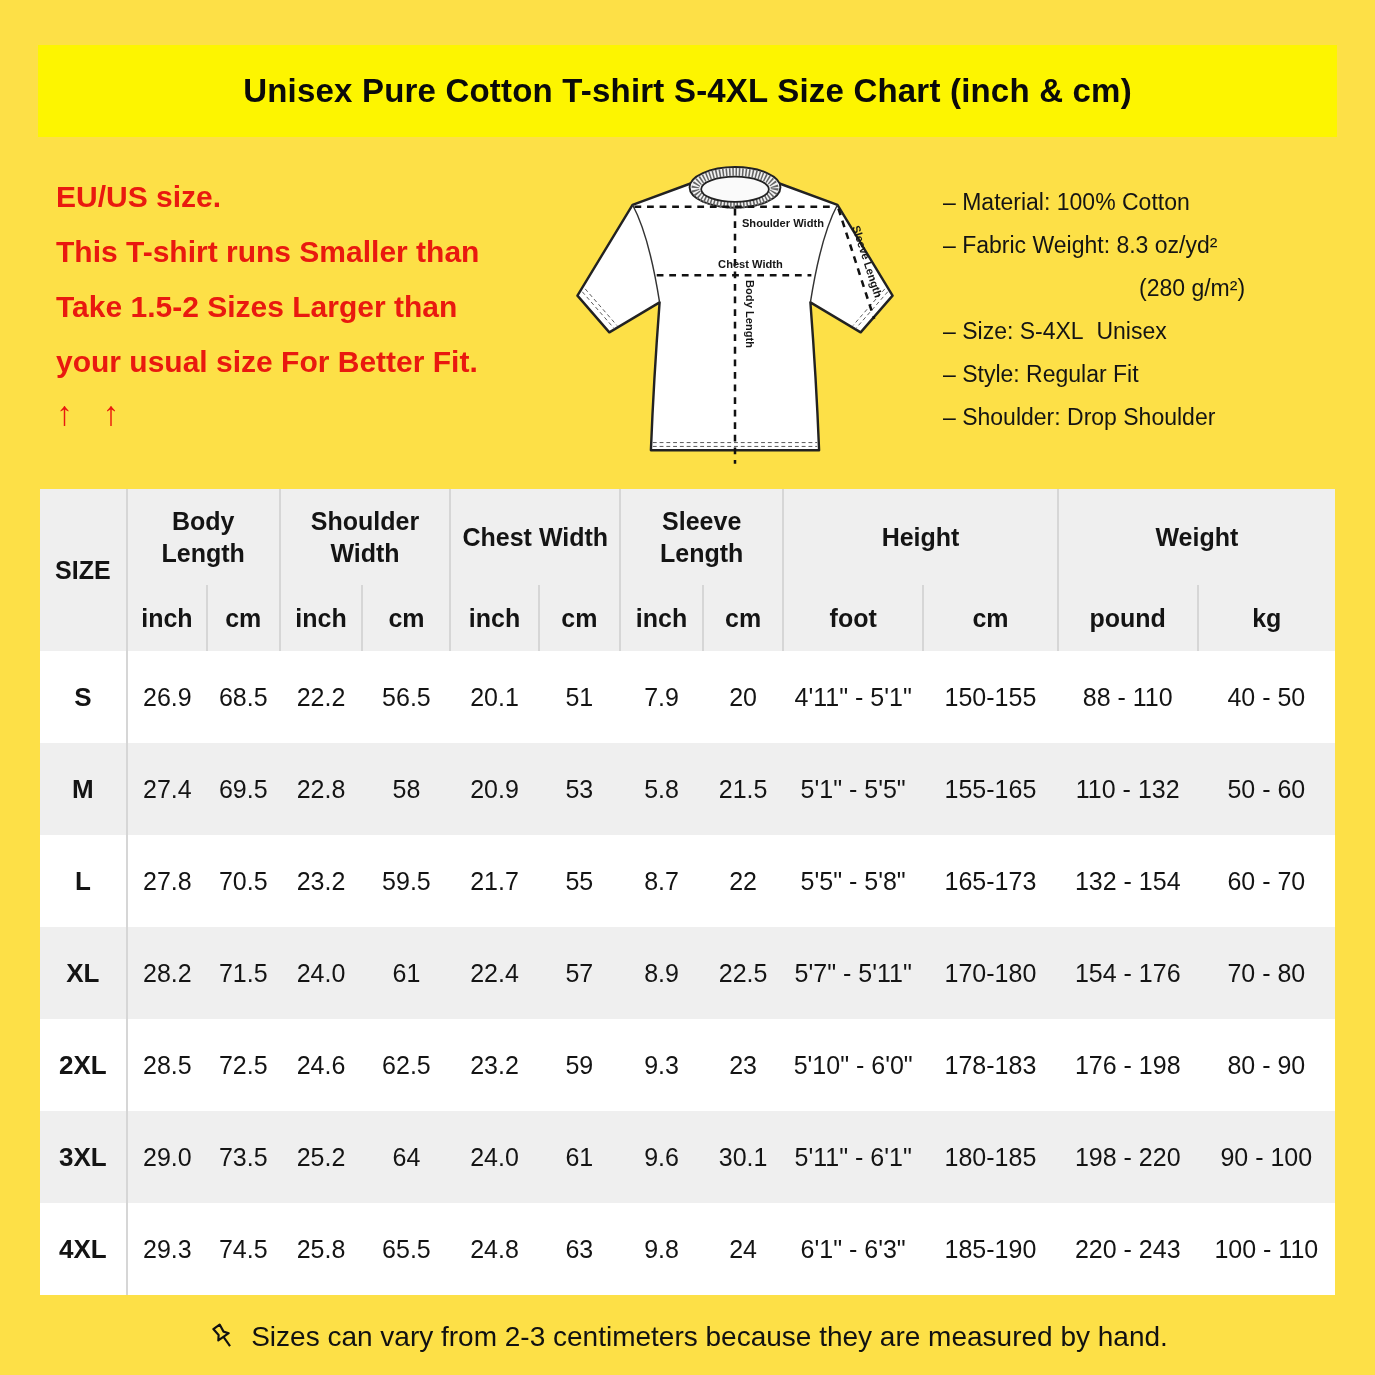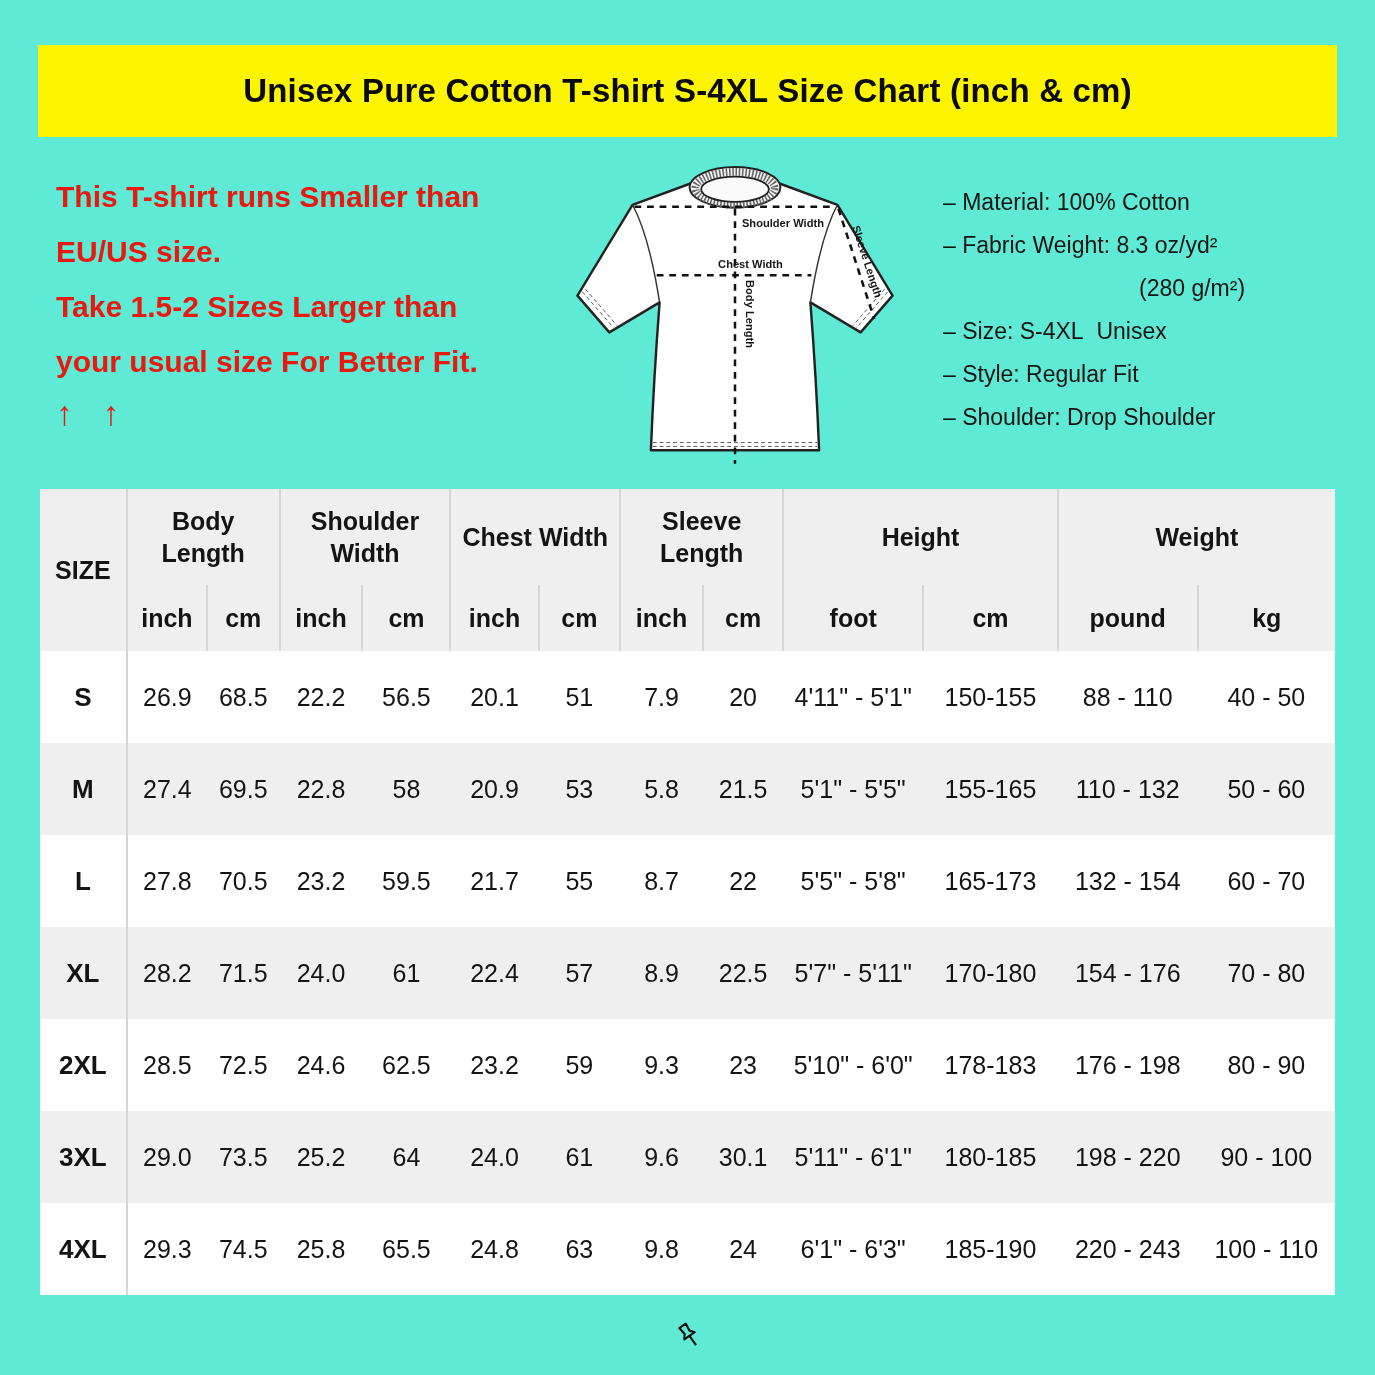--- a/index.html
+++ b/index.html
@@ -1,17 +1,17 @@
 <!DOCTYPE html>
 <html><head>
 <meta charset="utf-8">
 <style>
   html,body{margin:0;padding:0;background:#ffffff;
     font-family:"Liberation Sans","DejaVu Sans",sans-serif;color:#141414;}
-  .page{width:1375px;height:1375px;position:relative;overflow:hidden;background:#5eead4;}
+  .page{width:1375px;height:1375px;position:relative;overflow:hidden;background:#fde047;}
 
   
   .banner{margin:45px 38px 0;height:92px;background:#FDF500;
     display:flex;align-items:center;justify-content:center;}
   .banner h1{margin:0;font-size:33px;font-weight:800;letter-spacing:.2px;color:#0a0a0a;}
 
   
   .mid{margin:14px 38px 0;display:flex;align-items:flex-start;height:330px;}
   .notice{width:505px;padding:18px 0 0 18px;color:#E9190F;font-weight:700;
     font-size:30px;line-height:55px;}
@@ -51,22 +51,22 @@
 
 <div class="page">
 
   <div class="banner">
     <h1>Unisex Pure Cotton T-shirt S-4XL Size Chart (inch &amp; cm)</h1>
   </div>
 
   <div class="mid">
 
     <div class="notice">
+      <div>EU/US size.</div>
       <div>This T-shirt runs Smaller than</div>
-      <div>EU/US size.</div>
       <div>Take 1.5-2 Sizes Larger than</div>
       <div>your usual size For Better Fit.</div>
       <div class="arrows">↑ ↑</div>
     </div>
 
     <div class="diagram">
       <svg width="348" height="326" viewBox="0 0 360 330">
 
         <path d="M134 30 L74 52 L17 146 L50 184 L102 153
                  C98 205 95 255 93 306 L267 306
@@ -257,15 +257,16 @@
     </tbody>
   </table>
 
   <div class="footer">
     <svg width="30" height="30" viewBox="0 0 24 24">
       <g transform="rotate(-35 12 11)" fill="none" stroke="#111" stroke-width="1.7" stroke-linejoin="round">
         <path d="M9.4 2.6 L15.6 2.6 L14.9 9 L17.6 12.4 L7.4 12.4 L10.1 9 Z"></path>
         <line x1="12.5" y1="12.4" x2="12.5" y2="21.5"></line>
       </g>
     </svg>
+    <span>Sizes can vary from 2-3 centimeters because they are measured by hand.</span>
   </div>
 
 </div>
 
 </body></html>

